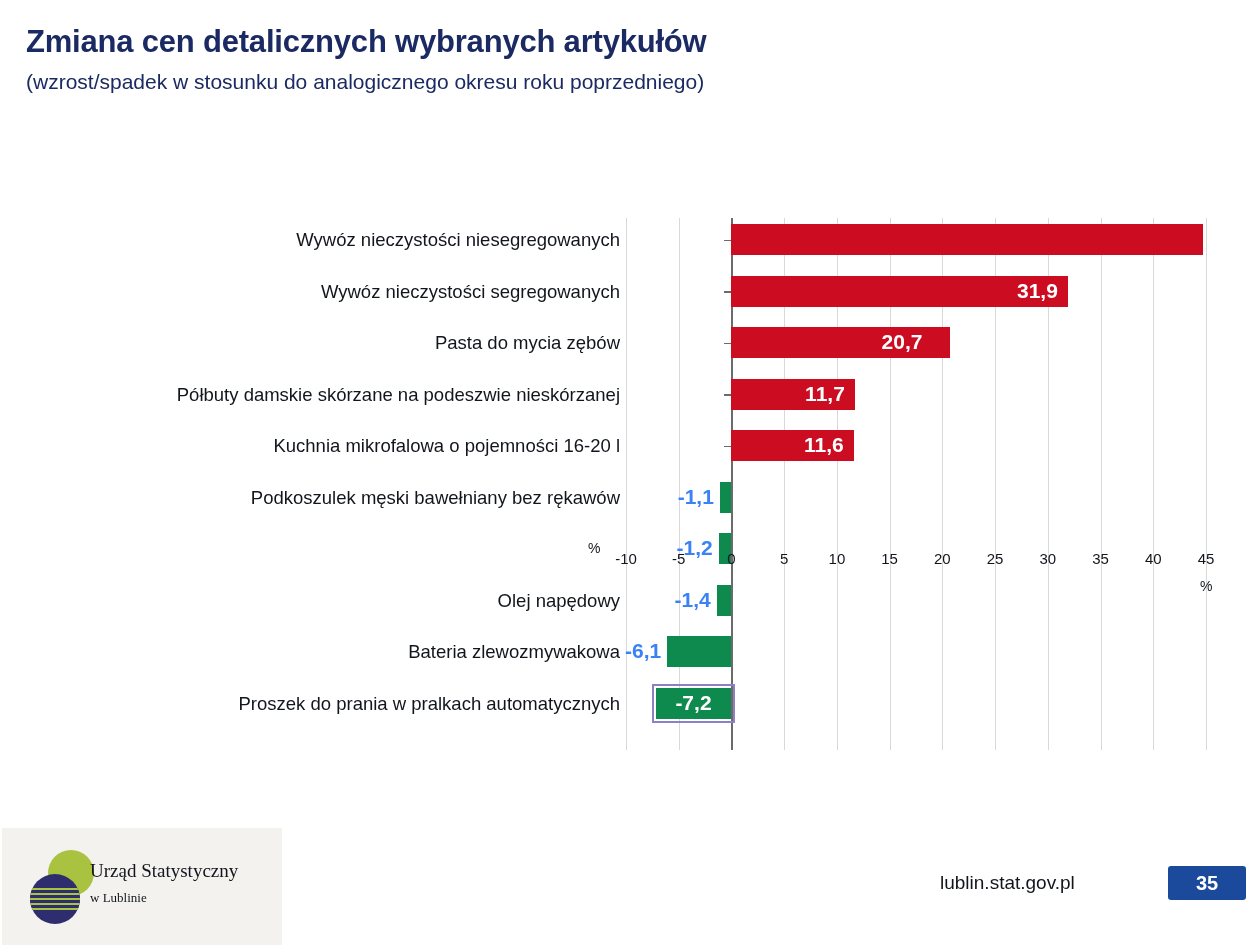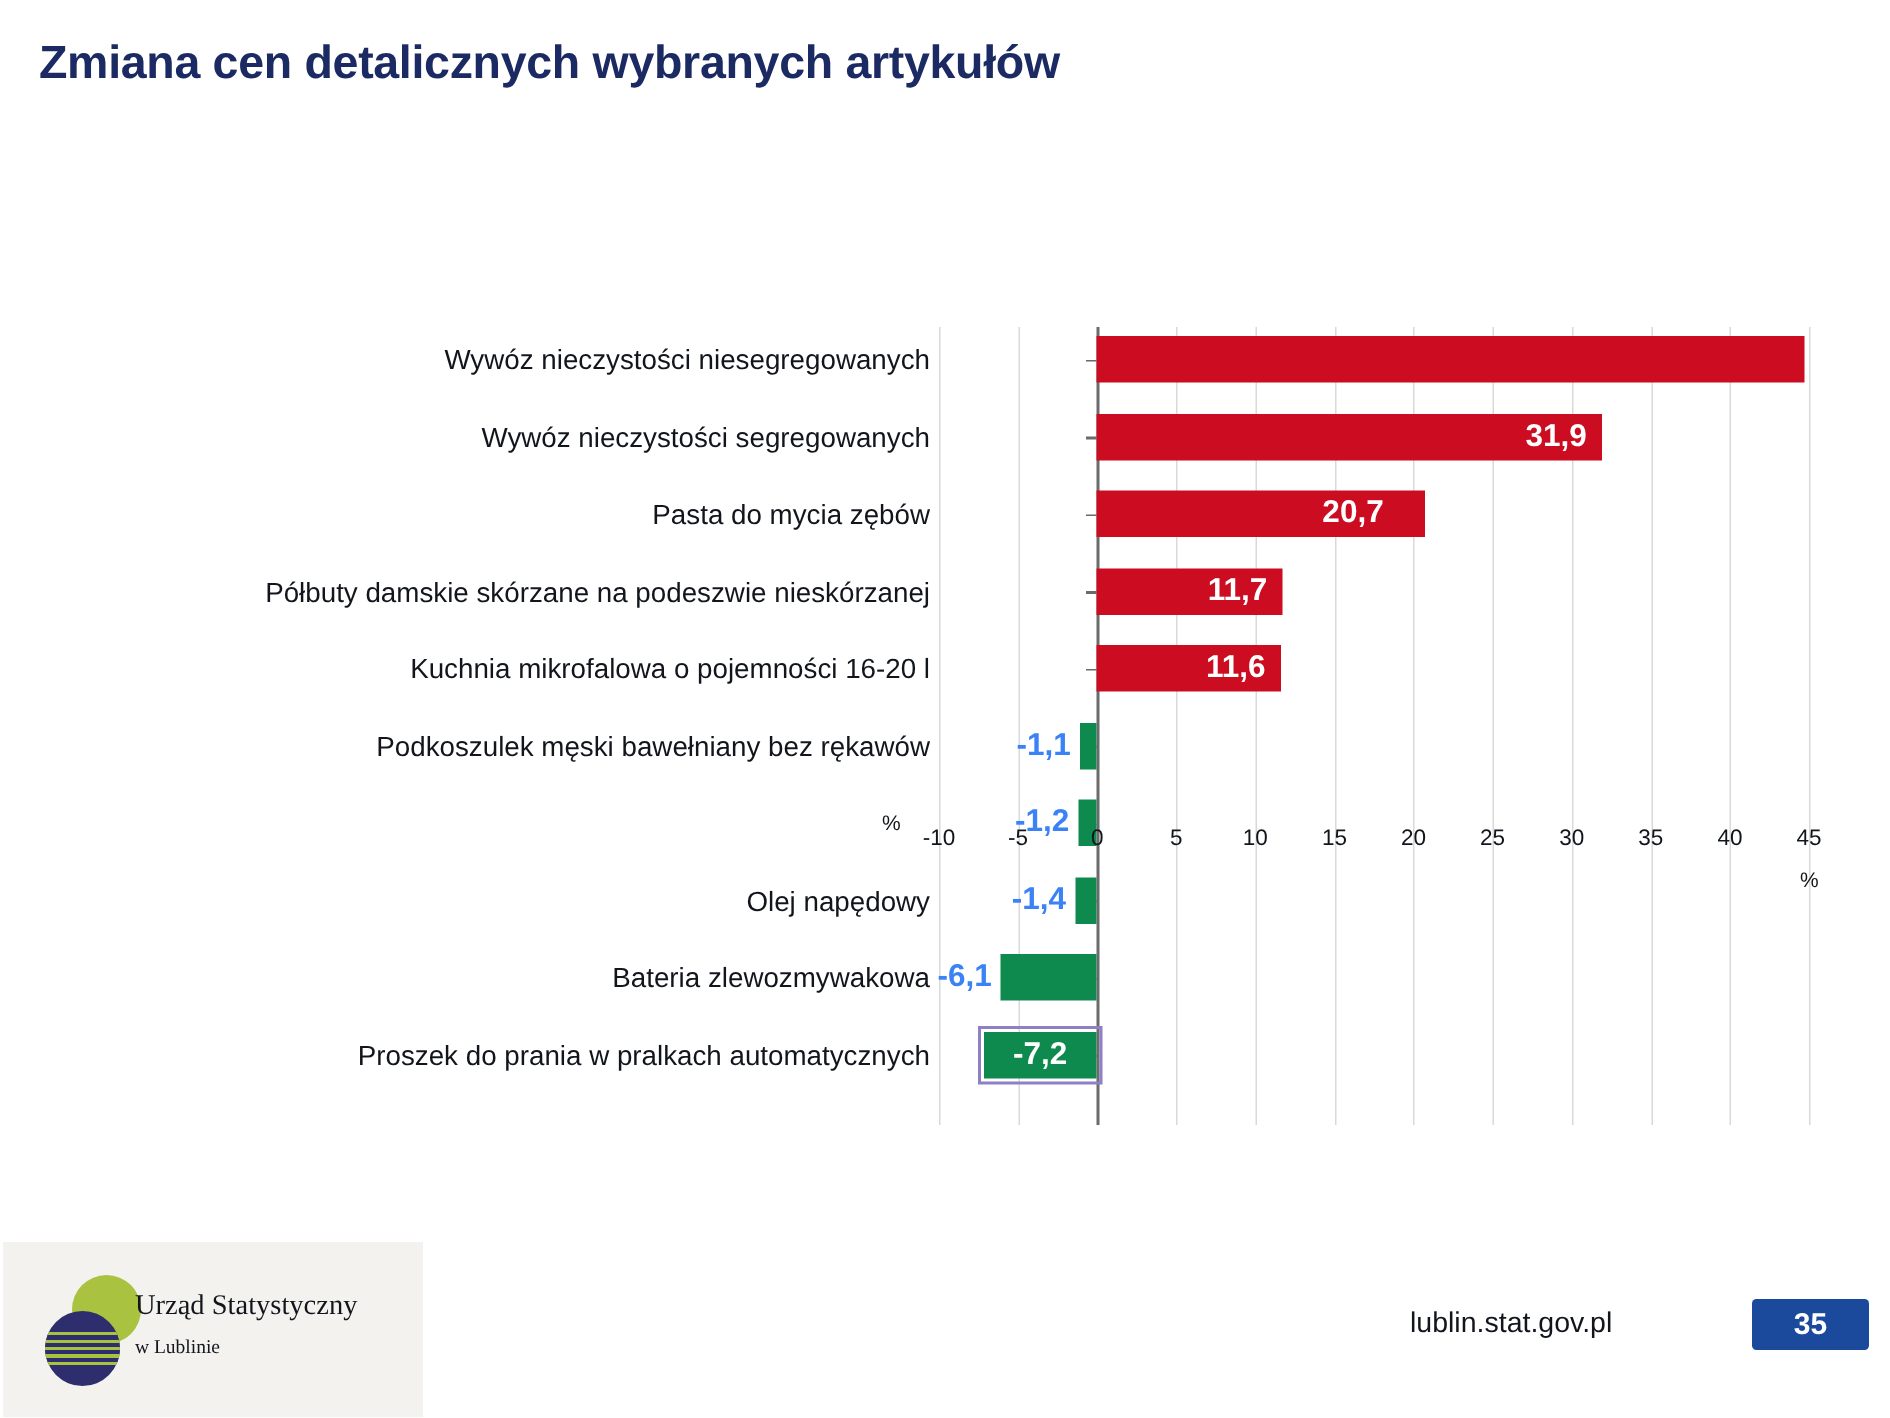--- a/index.html
+++ b/index.html
@@ -251,20 +251,21 @@
     justify-content: center;
   }
 </style>
 </head>
 <body>
 
 <div class="header">
   <h1 class="title">
     <span>Zmiana cen detalicznych wybranych artykułów</span><br>
   </h1>
+  <p class="subtitle">(wzrost/spadek w stosunku do analogicznego okresu roku poprzedniego)</p>
 </div>
 
 <div class="chart-wrap">
   <div class="labels-col">
       <div class="cat-label" style="top: 62.5px;">Wywóz nieczystości segregowanych</div>
       <div class="cat-label" style="top: 11px;">Wywóz nieczystości niesegregowanych</div>
       <div class="cat-label" style="top: 114px;">Pasta do mycia zębów</div>
       <div class="cat-label" style="top: 165.5px;">Półbuty damskie skórzane na podeszwie nieskórzanej</div>
       <div class="cat-label" style="top: 217px;">Kuchnia mikrofalowa o pojemności 16-20 l</div>
       <div class="cat-label" style="top: 268.5px;">Podkoszulek męski bawełniany bez rękawów</div>

